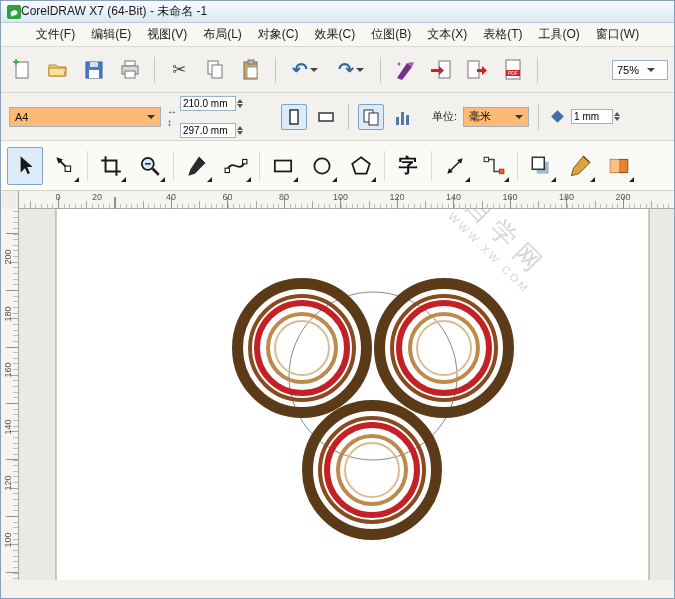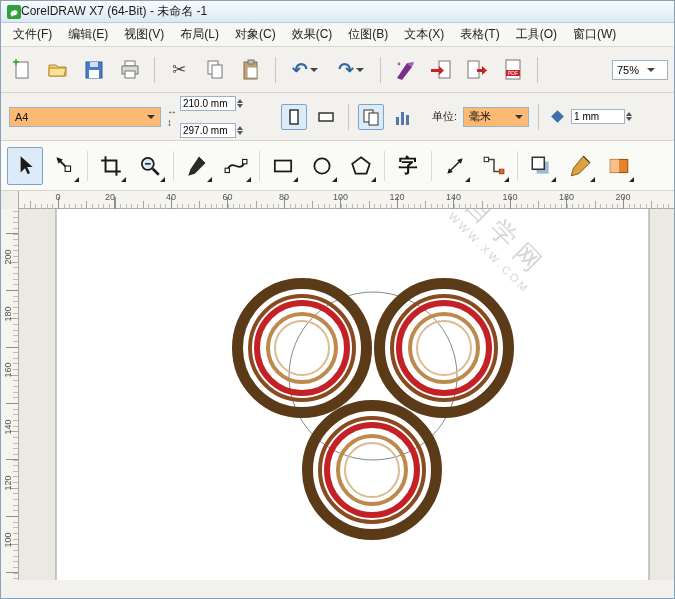--- a/index.html
+++ b/index.html
@@ -6,21 +6,21 @@
   html,body { font-family:"Liberation Sans","DejaVu Sans",sans-serif; }
   .window { position:relative; width:675px; height:599px; overflow:hidden; background:#f2f1ed; border:1px solid #8aa0b4; }
 
   
   .titlebar { height:22px; display:flex; align-items:center; padding:0 6px;
     background:linear-gradient(#f8fbff,#dbe8f4); border-bottom:1px solid #b9c9d9; }
   .app-icon { width:14px; height:14px; flex:0 0 auto; }
   .title-text { font-size:12px; color:#1a1a1a; }
 
   
-  .menubar { height:24px; background:#f7f7f4; display:flex; align-items:center; padding:0 4px; border-bottom:1px solid #dcd9d1; }
+  .menubar { height:24px; background:#f7f7f4; display:flex; align-items:center; padding:0 4px; border-bottom:1px solid #dcd9d1;justify-content:center; }
   .menu-item { font-size:12px; color:#222; padding:3px 8px; cursor:default; }
 
   
   .toolbar { height:46px; display:flex; align-items:center; padding:0 6px; gap:6px; background:#f2f1ed; border-bottom:1px solid #d7d4cb; }
   .tbtn { width:30px; height:32px; display:flex; align-items:center; justify-content:center; border:1px solid transparent; border-radius:2px; position:relative; }
   .tbtn svg { width:24px; height:24px; }
   .glyph { font-family:"DejaVu Sans",sans-serif; font-size:17px; line-height:1; }
   .glyph.cut { color:#444; }
   .glyph.undo,.glyph.redo { color:#2f66a8; font-weight:bold; font-size:19px; }
   .caret { width:0; height:0; border-left:4px solid transparent; border-right:4px solid transparent; border-top:4px solid #444; margin-left:2px; }
@@ -40,21 +40,21 @@
   .dim-input { width:56px; height:15px; font-size:10px; border:1px solid #9fb2c4; padding:0 2px; font-family:"Liberation Sans",sans-serif; }
   .spin { display:flex; flex-direction:column; margin-left:1px; }
   .spin b { width:0; height:0; border-left:3px solid transparent; border-right:3px solid transparent; }
   .spin .up { border-bottom:4px solid #555; margin-bottom:1px; }
   .spin .dn { border-top:4px solid #555; }
   .pbtn { width:26px; height:26px; display:flex; align-items:center; justify-content:center; border:1px solid transparent; border-radius:2px; }
   .pbtn.pressed { border-color:#7fa3c4; background:#dcebf8; }
   .pbtn svg { width:20px; height:20px; }
   .units-label { font-size:11px; color:#222; margin-left:10px; }
   .nudge-icon { width:9px; height:9px; background:#3f6fae; transform:rotate(45deg); margin:0 3px 0 5px; flex:0 0 auto; }
-  .nudge-input { width:54px; height:15px; font-size:10px; border:1px solid #9fb2c4; padding:0 2px; font-family:"Liberation Sans",sans-serif; }
+  .nudge-input { width:42px; height:15px; font-size:10px; border:1px solid #9fb2c4; padding:0 2px; font-family:"Liberation Sans",sans-serif; }
 
   
   .toolbox { height:50px; display:flex; align-items:center; padding:0 6px; gap:3px; background:#fafaf7; border-bottom:1px solid #d7d4cb; }
   .tool { width:36px; height:38px; display:flex; align-items:center; justify-content:center; position:relative; border:1px solid transparent; border-radius:2px; }
   .tool.selected { border-color:#7fa3c4; background:#dcebf8; }
   .tool svg { width:24px; height:24px; }
   .tool.fly::after { content:""; position:absolute; right:2px; bottom:2px; width:0; height:0; border-left:5px solid transparent; border-bottom:5px solid #222; }
   .tool .zi { font-size:19px; font-weight:bold; color:#111; line-height:1; }
   .tsep { width:1px; height:30px; background:#ddd9d0; margin:0 2px; }
 
@@ -380,21 +380,21 @@
           <rect x="3" y="5" width="8" height="12" fill="#f6c089"></rect>
         </svg>
     </div>
   </div>
 
 
   <div class="ruler-h">
     <div class="ruler-corner"></div>
     <div class="ruler-h-track">
       <span class="rnum" style="left:39px">0</span>
-      <span class="rnum" style="left:91px">20</span>
+      <span class="rnum" style="left:78px">20</span>
       <span class="rnum" style="left:152px">40</span>
       <span class="rnum" style="left:208.5px">60</span>
       <span class="rnum" style="left:265px">80</span>
       <span class="rnum" style="left:321.5px">100</span>
       <span class="rnum" style="left:378px">120</span>
       <span class="rnum" style="left:434.5px">140</span>
       <span class="rnum" style="left:491px">160</span>
       <span class="rnum" style="left:547.5px">180</span>
       <span class="rnum" style="left:604px">200</span>
     </div>

